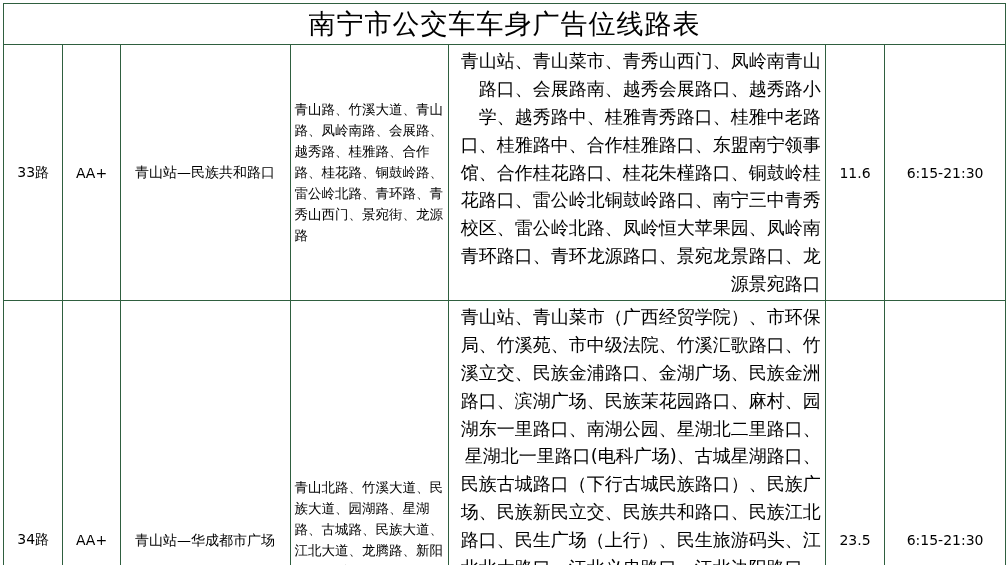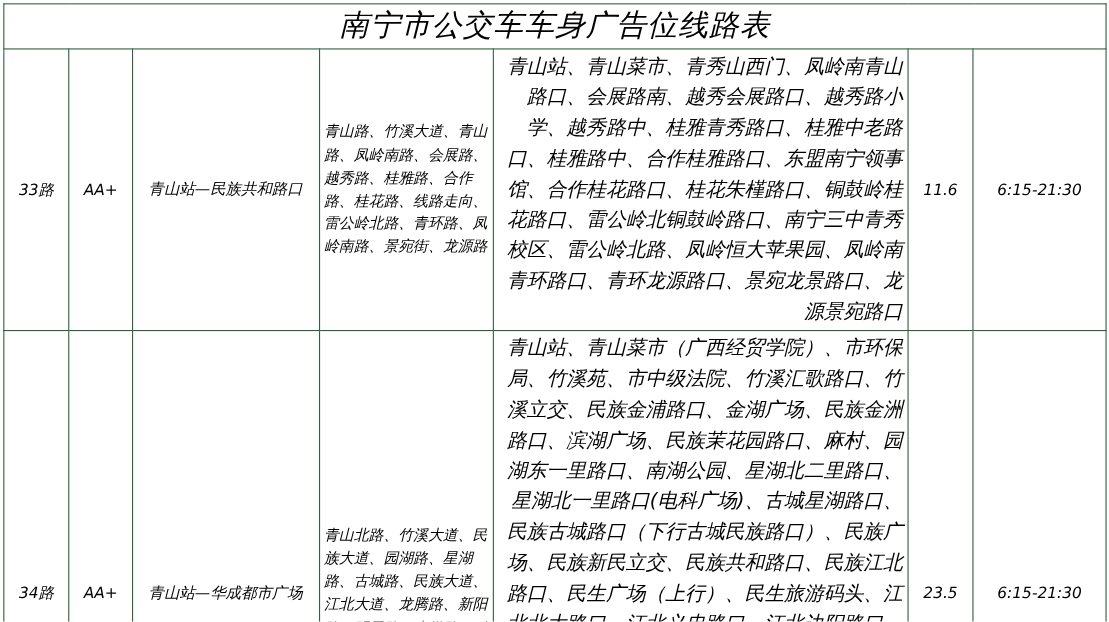--- a/index.html
+++ b/index.html
@@ -24,21 +24,20 @@
     border-collapse: collapse;
     width: 1003px;
     margin: 3px 0 0 3px;
     table-layout: fixed;
   }
   table.bus-table td, table.bus-table th {
     border: 1px solid #2f5f3f;
     padding: 2px 4px;
     vertical-align: middle;
     font-weight: normal;
-    font-style: italic;
   }
   .title-cell {
     text-align: center;
     font-size: 27px;
     font-weight: bold;
     letter-spacing: 1px;
     padding: 4px 0 6px 0;
     line-height: 1.1;
     height: 36px;
   }
@@ -98,21 +97,21 @@
       <col class="c-time">
     </colgroup>
     <tbody>
       <tr>
         <td class="title-cell" colspan="7">南宁市公交车车身广告位线路表</td>
       </tr>
       <tr class="row-33">
         <td class="route">33路</td>
         <td class="level">AA+</td>
         <td class="name">青山站—民族共和路口</td>
-        <td class="dir">青山路、竹溪大道、青山路、凤岭南路、会展路、越秀路、桂雅路、合作路、桂花路、线路走向、雷公岭北路、青环路、凤岭南路、景宛街、龙源路</td>
+        <td class="dir">青山路、竹溪大道、青山路、凤岭南路、会展路、越秀路、桂雅路、合作路、桂花路、铜鼓岭路、雷公岭北路、青环路、青秀山西门、景宛街、龙源路</td>
         <td class="stops">青山站、青山菜市、青秀山西门、凤岭南青山路口、会展路南、越秀会展路口、越秀路小学、越秀路中、桂雅青秀路口、桂雅中老路口、桂雅路中、合作桂雅路口、东盟南宁领事馆、合作桂花路口、桂花朱槿路口、铜鼓岭桂花路口、雷公岭北铜鼓岭路口、南宁三中青秀校区、雷公岭北路、凤岭恒大苹果园、凤岭南青环路口、青环龙源路口、景宛龙景路口、龙源景宛路口</td>
         <td class="km">11.6</td>
         <td class="time">6:15-21:30</td>
       </tr>
       <tr class="row-34">
         <td class="route">34路</td>
         <td class="level">AA+</td>
         <td class="name">青山站—华成都市广场</td>
         <td class="dir">青山北路、竹溪大道、民族大道、园湖路、星湖路、古城路、民族大道、江北大道、龙腾路、新阳路、明秀路、大学路、科园大道、科德路、新苑路</td>
         <td class="stops">青山站、青山菜市（广西经贸学院）、市环保局、竹溪苑、市中级法院、竹溪汇歌路口、竹溪立交、民族金浦路口、金湖广场、民族金洲路口、滨湖广场、民族茉花园路口、麻村、园湖东一里路口、南湖公园、星湖北二里路口、星湖北一里路口(电科广场)、古城星湖路口、民族古城路口（下行古城民族路口）、民族广场、民族新民立交、民族共和路口、民族江北路口、民生广场（上行）、民生旅游码头、江北北大路口、江北义忠路口、江北边阳路口、永和桥北、龙腾江北路口、雅里、龙腾新阳路口（下行）、新阳龙腾路口、区妇幼、新阳明秀路口、新秀公园、市福利院、大学明秀路口（下行明秀大学路口）、广西大学、大学鲁班路口、大学心圩江桥、大学科园路口 、南宁中心血站、广西税务学校、科德科园路口、科ం南二路口、南二科德路口、华成都市广场</td>

